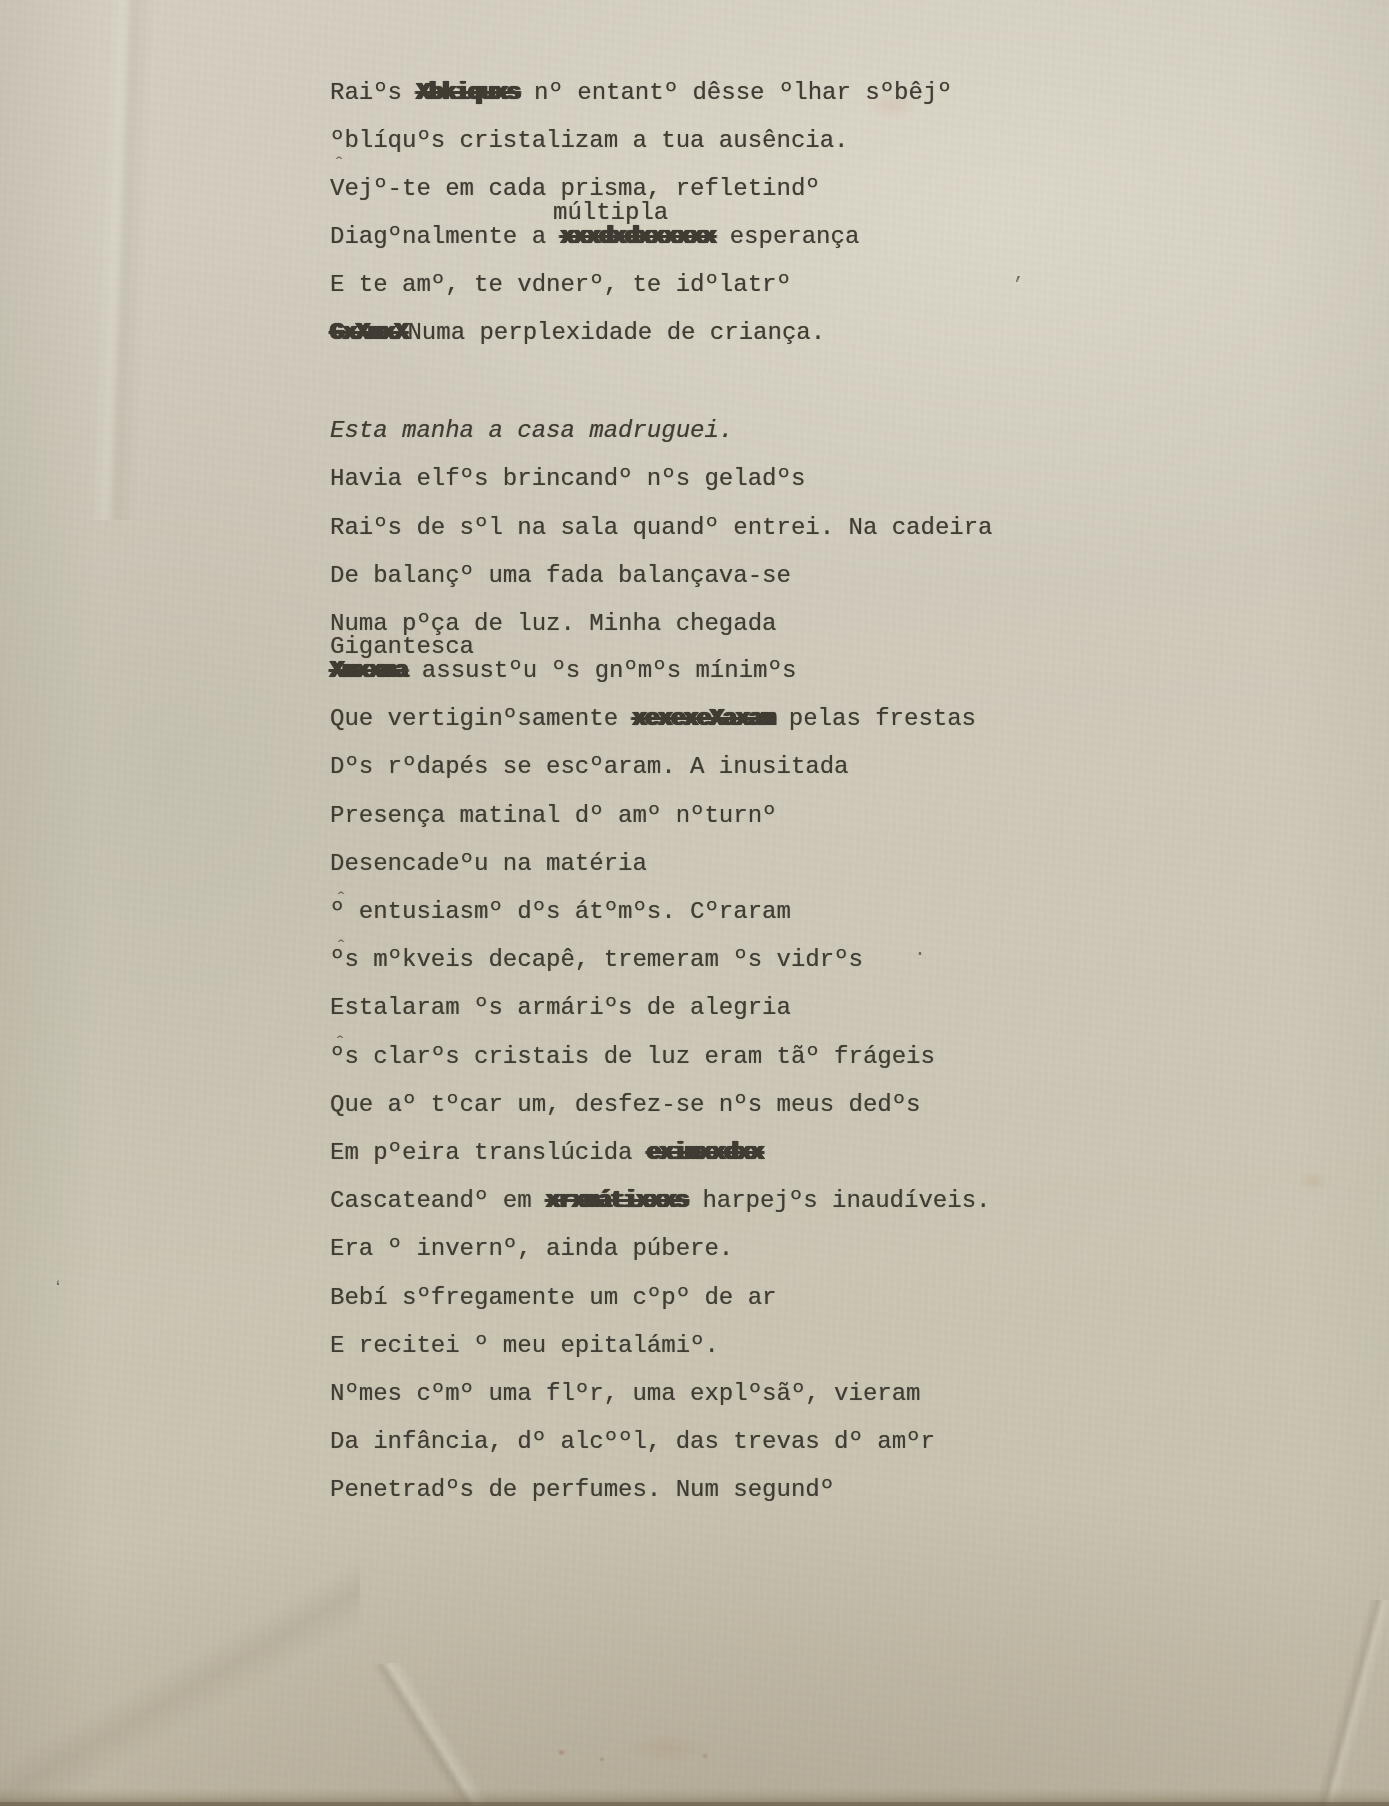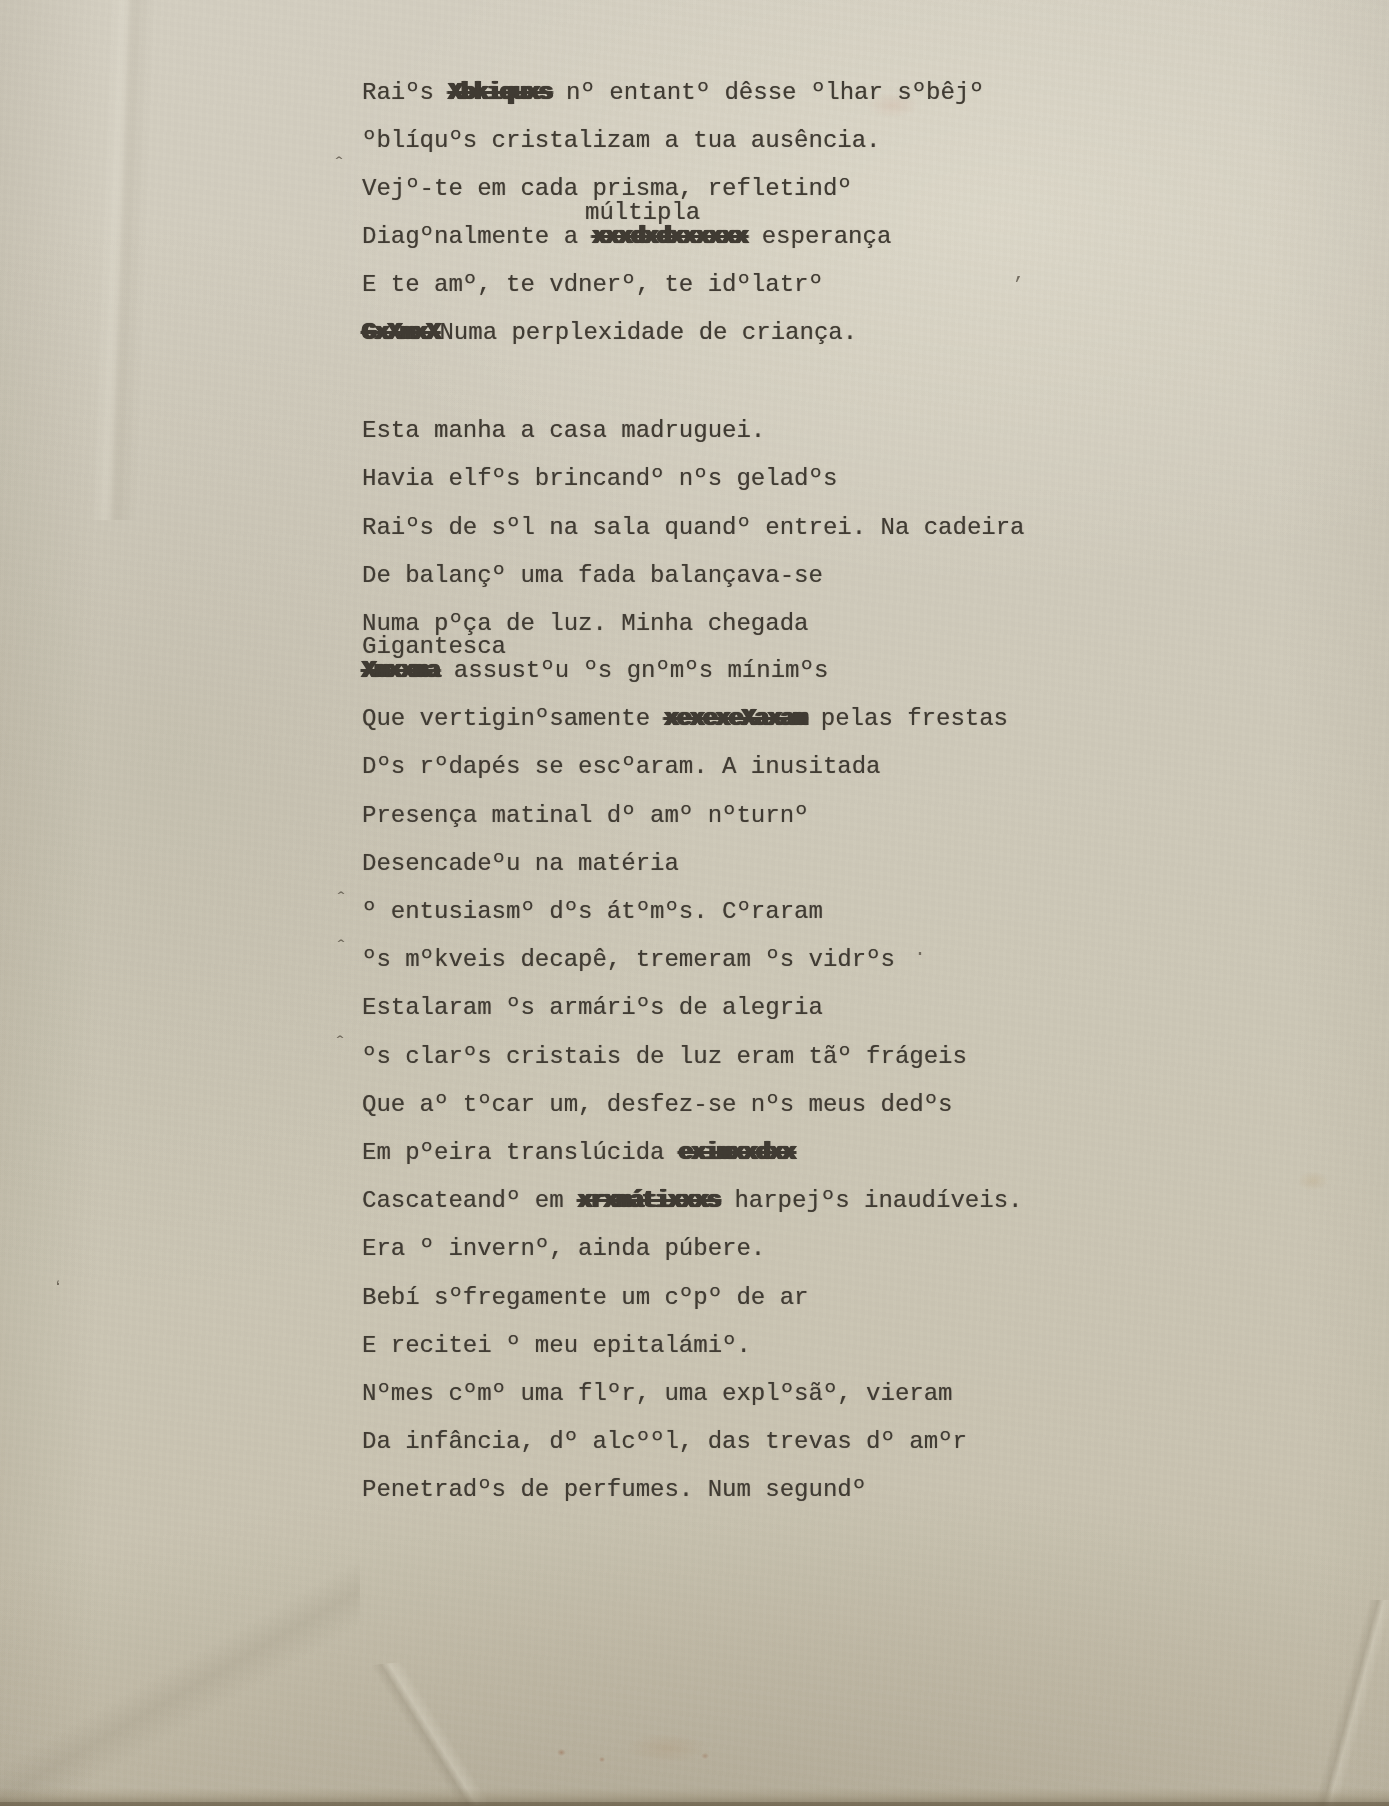--- a/index.html
+++ b/index.html
@@ -23,23 +23,23 @@
     background:
       repeating-linear-gradient(92deg, rgba(255,255,255,0.018) 0 3px, rgba(90,82,64,0.018) 3px 7px),
       repeating-linear-gradient(8deg, rgba(255,255,255,0.015) 0 4px, rgba(90,82,64,0.015) 4px 9px);
   }
   .poem{
     position:absolute;left:330px;top:81px;right:30px;
     font-size:24px;color:#403b33;
     text-shadow:0 0 1px rgba(64,59,51,0.38), 0.4px 0.4px 0 rgba(64,59,51,0.22);
     white-space:pre;
   }
-  .line{height:48.2px;line-height:24px;margin-left:32px;}
+  .line{height:48.2px;line-height:24px;}
   .line.half{height:23.6px;}
-  .line.stanza{margin-top:50px;}
+  .line.stanza{margin-top:50px;font-style:italic;}
   .strike{
     font-weight:700;letter-spacing:-1.5px;
     text-decoration:line-through;
     text-decoration-thickness:2.5px;
     text-shadow:1.5px 0 currentColor,-1.5px 0 currentColor,0 0 1px currentColor;
   }
   .stray{position:absolute;font-size:20px;color:rgba(72,65,54,0.7);line-height:1;}
   .stain{position:absolute;border-radius:50%;pointer-events:none;}
   .stain-pink{left:858px;top:88px;width:70px;height:34px;background:radial-gradient(closest-side,rgba(193,126,104,0.14),transparent 75%);}
   .stain-right{left:1292px;top:1168px;width:42px;height:26px;background:radial-gradient(closest-side,rgba(176,142,90,0.18),transparent 75%);}

